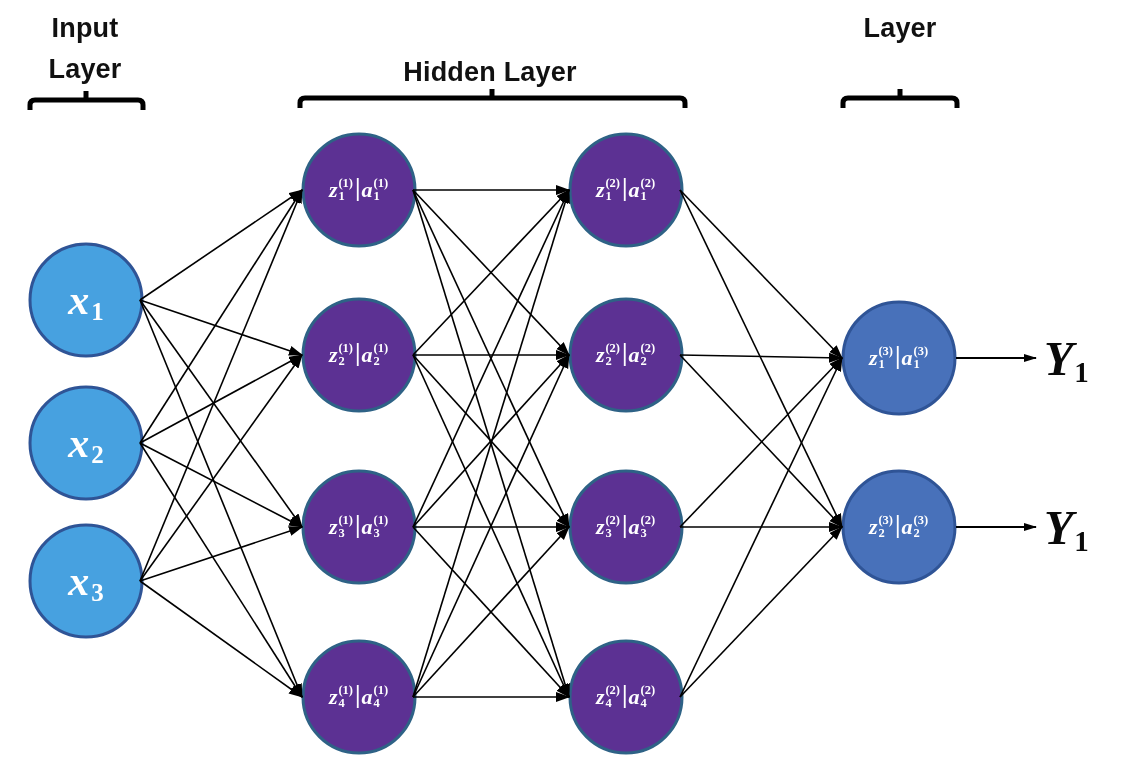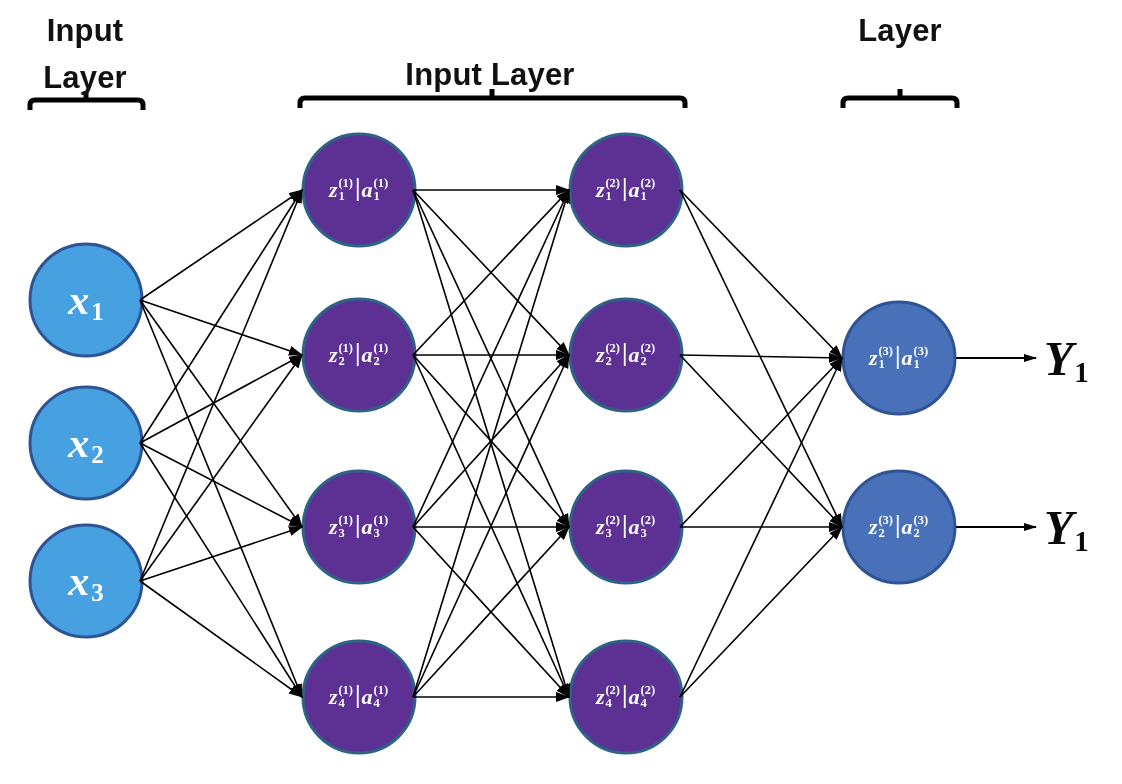--- a/index.html
+++ b/index.html
@@ -11,21 +11,21 @@
     overflow: hidden;
     font-family: "Liberation Sans", sans-serif;
   }
   #diagram-svg { position: absolute; left: 0; top: 0; }
   #labels-layer { position: absolute; left: 0; top: 0; width: 100%; height: 100%; pointer-events: none; }
 
   .layer-title {
     position: absolute;
     text-align: center;
     color: #111111;
-    font-size: 31px;
+    font-size: 27px;
     font-weight: 600;
     line-height: 1.5;
     letter-spacing: 0.2px;
   }
   #t-input  { left: 15px;  width: 140px; top: 8px; }
   #t-hidden { left: 340px; width: 300px; top: 52px; }
   #t-output { left: 830px; width: 140px; top: 8px; }
 
   
   .node-label {
@@ -301,21 +301,21 @@
           <span class="sup">(3)</span>
           <span class="sub">2</span>
         </span>
       </div>
     </div>
 
   <div class="layer-title" id="t-input">
     <div>Input</div>
     <div>Layer</div>
   </div>
-  <div class="layer-title" id="t-hidden">Input Layer</div>
+  <div class="layer-title" id="t-hidden">Hidden Layer</div>
   <div class="layer-title" id="t-output">
     <div>Layer</div>
   </div>
 
   <div class="y-label" id="y-label-1">
     <span class="ybase">Y</span>
       <span class="ysub">1</span>
   </div>
   <div class="y-label" id="y-label-2">
     <span class="ybase">Y</span>

